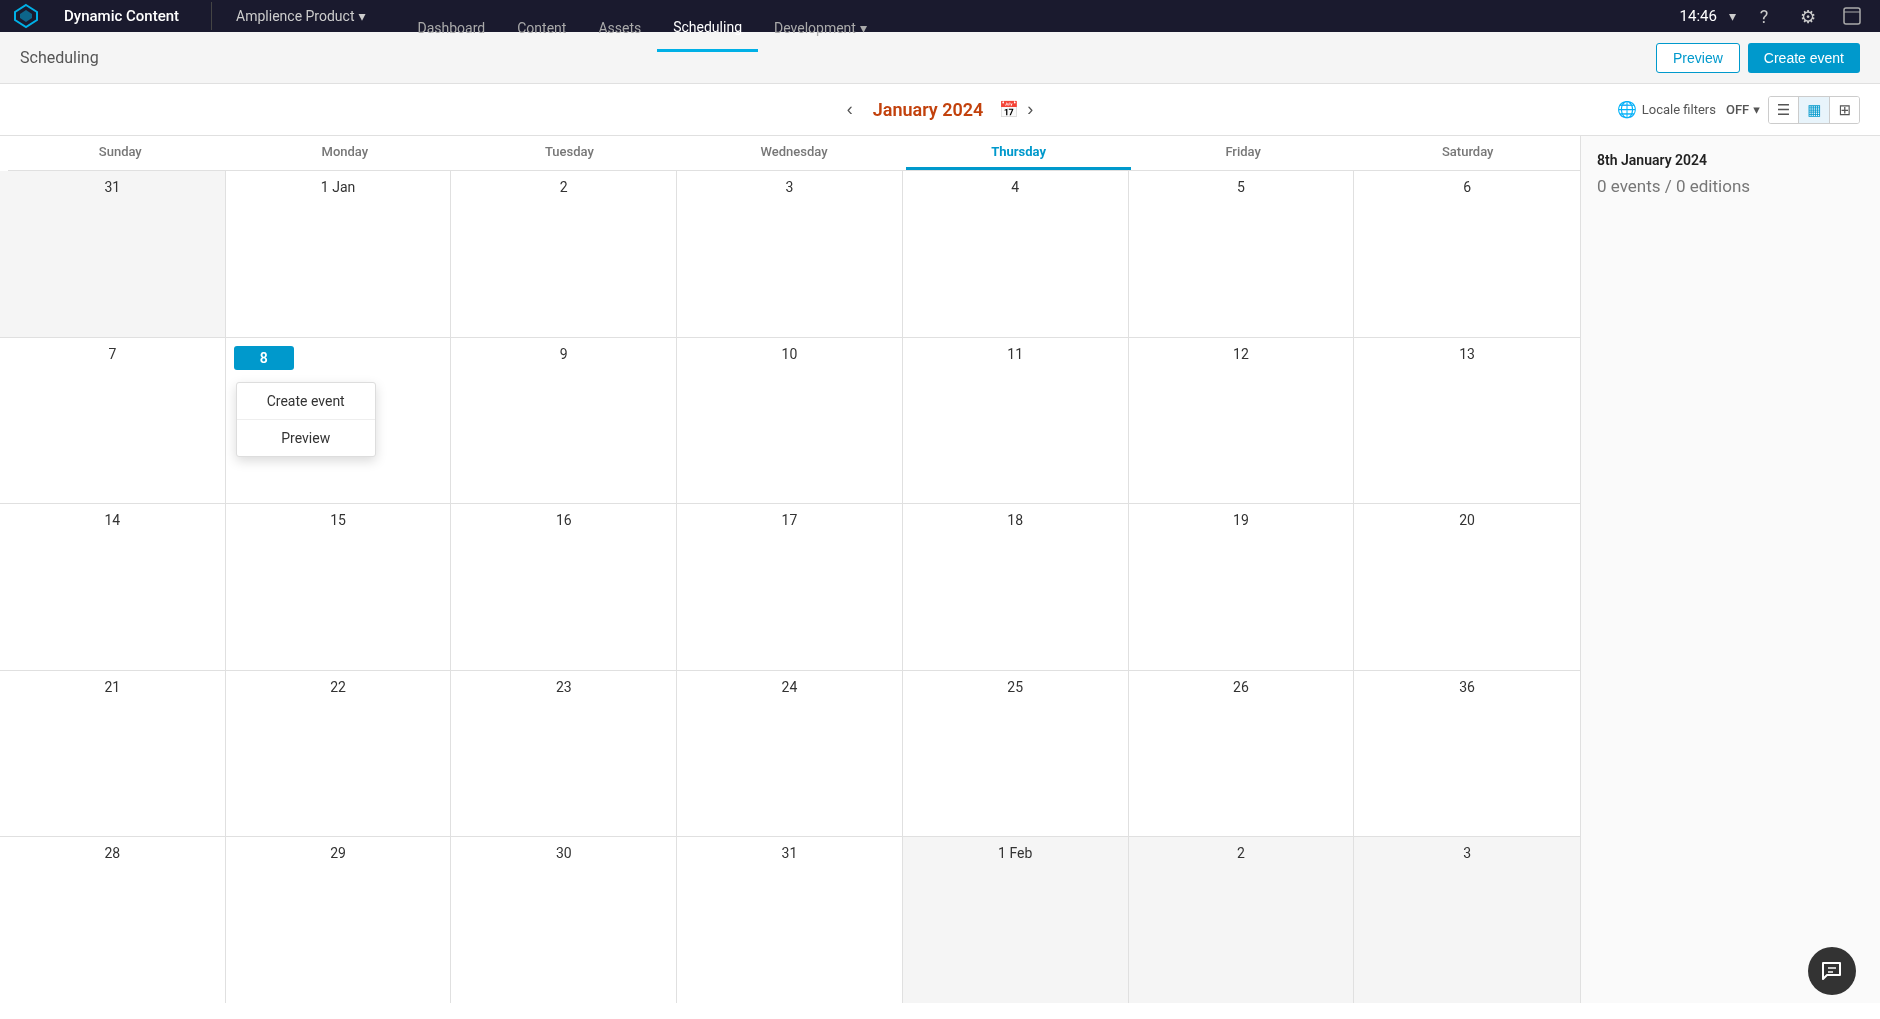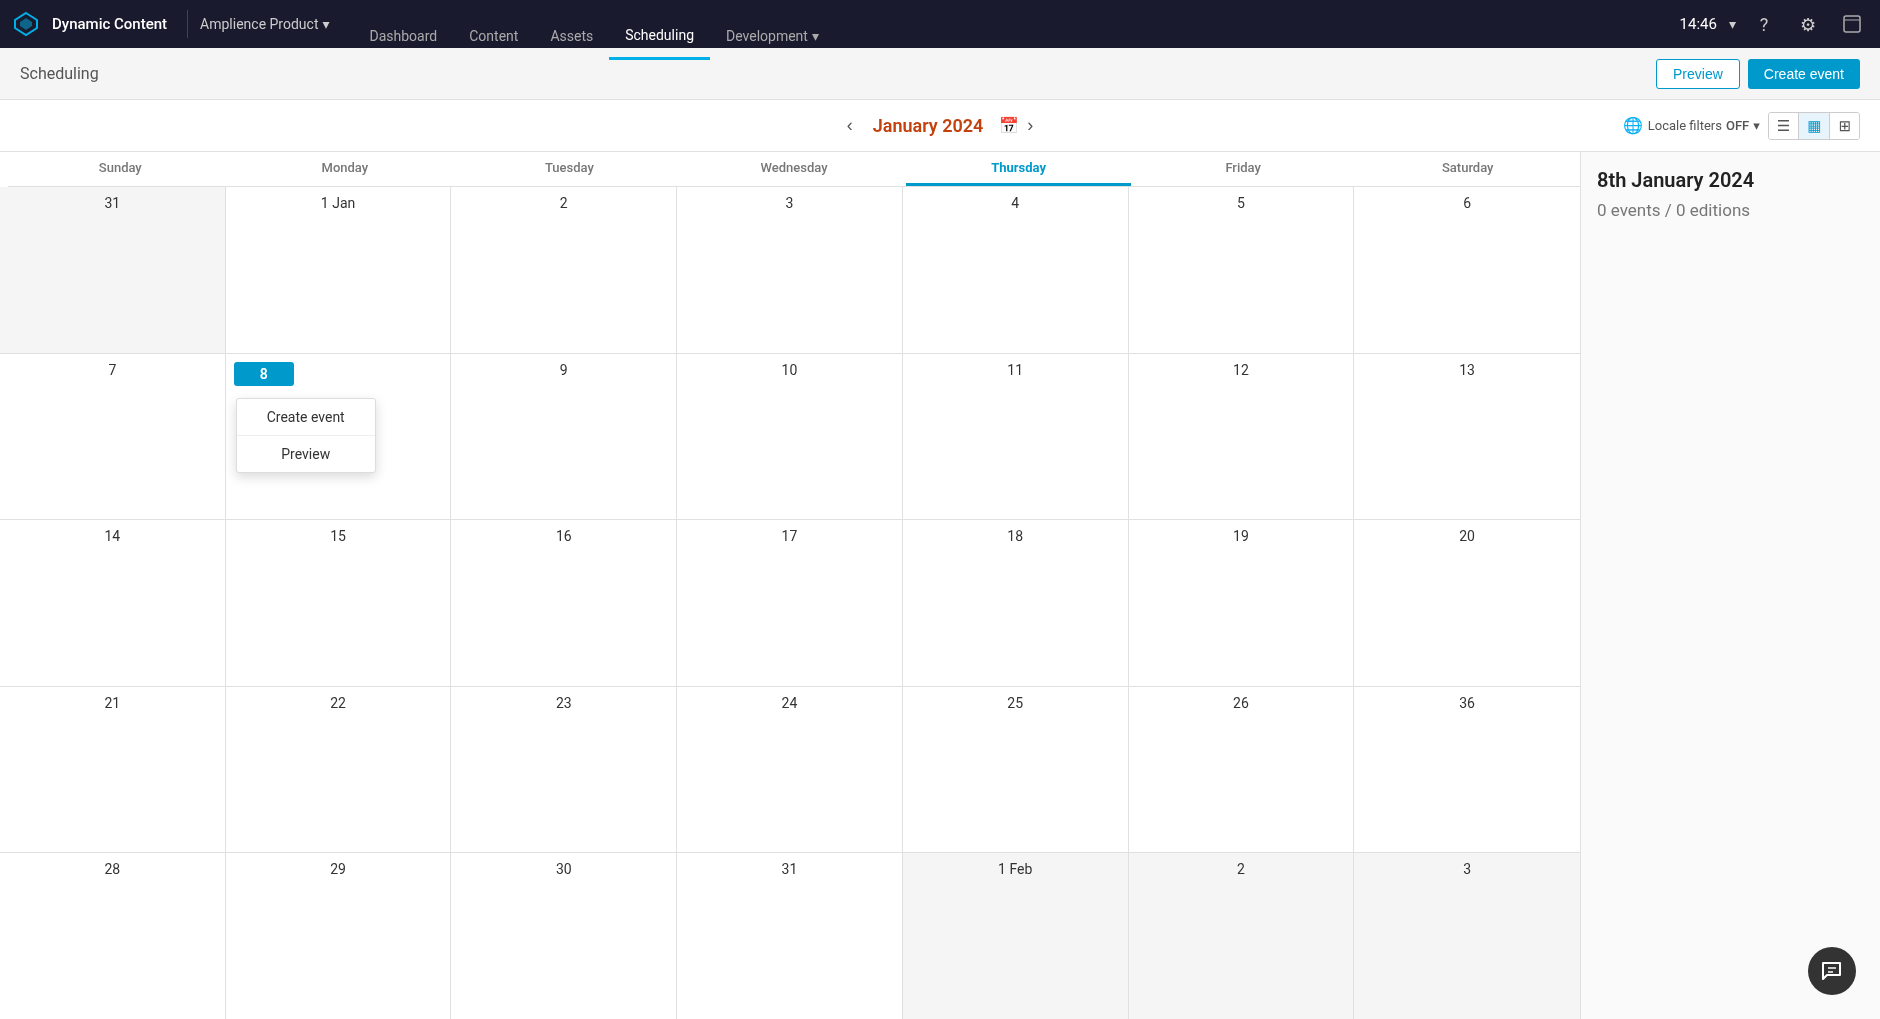--- a/index.html
+++ b/index.html
@@ -1,21 +1,21 @@
 <!DOCTYPE html>
 <html><head>
   <meta charset="utf-8">
   <style>
     * { box-sizing: border-box; margin: 0; padding: 0; }
     body { font-family: -apple-system, BlinkMacSystemFont, 'Segoe UI', Roboto, sans-serif; background: #fff; font-size: 14px; color: #333; height: 1019px; width: 1880px; overflow: hidden; }
 
     
     .top-nav {
-      display: flex; align-items: center; height: 48px; background: #1a1a2e; color: #fff;
-      padding: 0 12px; gap: 0;
+      display: flex; align-items: center; height: 32px; background: #1a1a2e; color: #fff;
+      padding: 0 12px; gap: 12px;
     }
     .nav-logo { display: flex; align-items: center; gap: 8px; margin-right: 8px; }
     .nav-logo-icon { width: 28px; height: 28px; }
     .nav-app-name { font-size: 15px; font-weight: 500; color: #fff; padding: 0 16px 0 4px; }
     .nav-divider { width: 1px; height: 28px; background: #444; margin: 0 4px; }
     .nav-product { font-size: 14px; color: #ccc; padding: 0 8px; display: flex; align-items: center; gap: 4px; }
     .nav-links { display: flex; align-items: center; flex: 1; margin-left: 16px; gap: 0; margin-top: 24px; }
     .nav-link { font-size: 14px; color: #aaa; padding: 0 16px; height: 48px; display: flex; align-items: center; cursor: pointer; text-decoration: none; }
     .nav-link.active { color: #fff; border-bottom: 3px solid #00b0e6; }
     .nav-right { display: flex; align-items: center; gap: 12px; color: #ccc; font-size: 14px; margin-left: auto; }
@@ -39,21 +39,21 @@
     .locale-off { color: #555; font-weight: 500; }
     .view-btns { display: flex; border: 1px solid #ccc; border-radius: 3px; overflow: hidden; }
     .view-btn { background: #fff; border: none; border-right: 1px solid #ccc; padding: 4px 8px; cursor: pointer; color: #555; font-size: 15px; }
     .view-btn:last-child { border-right: none; }
     .view-btn.active { background: #e8f4fb; color: #0099cc; }
 
     
     .cal-wrapper { display: flex; height: calc(1019px - 48px - 52px - 52px); }
     .cal-main { flex: 1; overflow: hidden; display: flex; flex-direction: column; }
     .cal-sidebar { width: 300px; border-left: 1px solid #e0e0e0; background: #fafafa; padding: 16px; flex-shrink: 0; }
-    .sidebar-date-title { font-size: 20px; font-weight: 600; color: #222; margin-bottom: 8px; }
+    .sidebar-date-title { font-size: 14px; font-weight: 600; color: #222; margin-bottom: 8px; }
     .sidebar-events { font-size: 17px; color: #777; }
 
     
     .dow-row { display: grid; grid-template-columns: repeat(7, 1fr); border-bottom: 1px solid #e0e0e0; margin-left: 8px; }
     .dow-cell { text-align: center; padding: 8px 0; font-size: 13px; color: #777; font-weight: 500; }
     .dow-cell.today { color: #0099cc; font-weight: 700; border-bottom: 3px solid #0099cc; }
 
     
     .cal-grid { flex: 1; display: flex; flex-direction: column; }
     .week-row { display: grid; grid-template-columns: repeat(7, 1fr); flex: 1; border-bottom: 1px solid #e0e0e0; min-height: 0; }
@@ -123,21 +123,21 @@
 <div class="cal-header">
   <button class="cal-nav-btn">‹</button>
   <span class="cal-month-label">January 2024</span>
   <button class="cal-icon-btn">📅</button>
   <button class="cal-nav-btn">›</button>
 
   <div class="cal-view-controls">
     <div class="locale-filter">
       <span style="font-size:16px;">🌐</span>
       <span>Locale filters</span>
-      <span class="locale-off" style="margin-left:0;">OFF</span>
+      <span class="locale-off" style="margin-left:6px;">OFF</span>
       <span>▾</span>
     </div>
     <div class="view-btns">
       <button class="view-btn">☰</button>
       <button class="view-btn active">▦</button>
       <button class="view-btn">⊞</button>
     </div>
   </div>
 </div>
 

